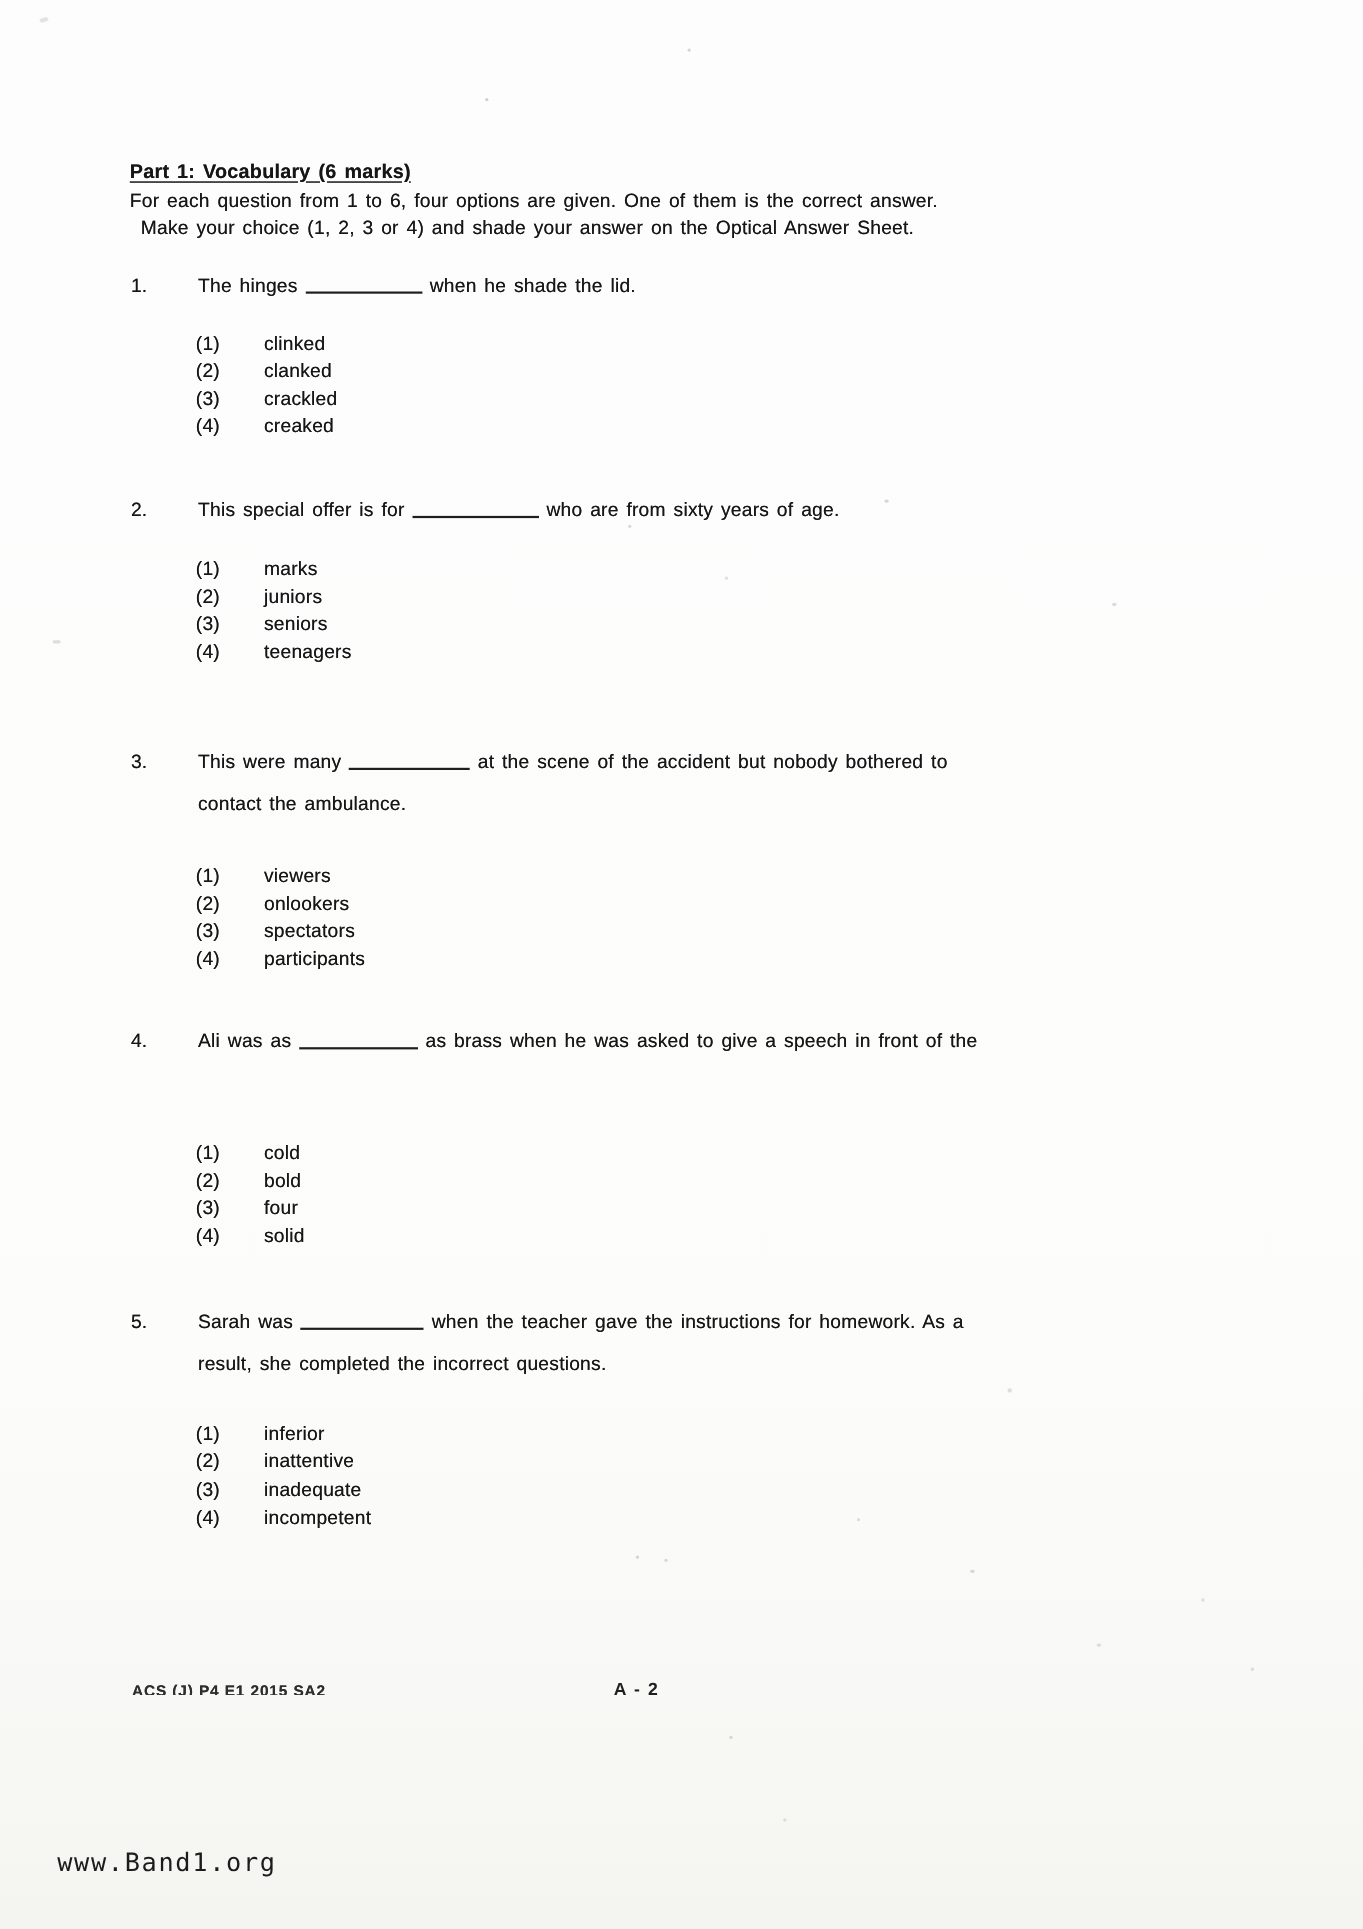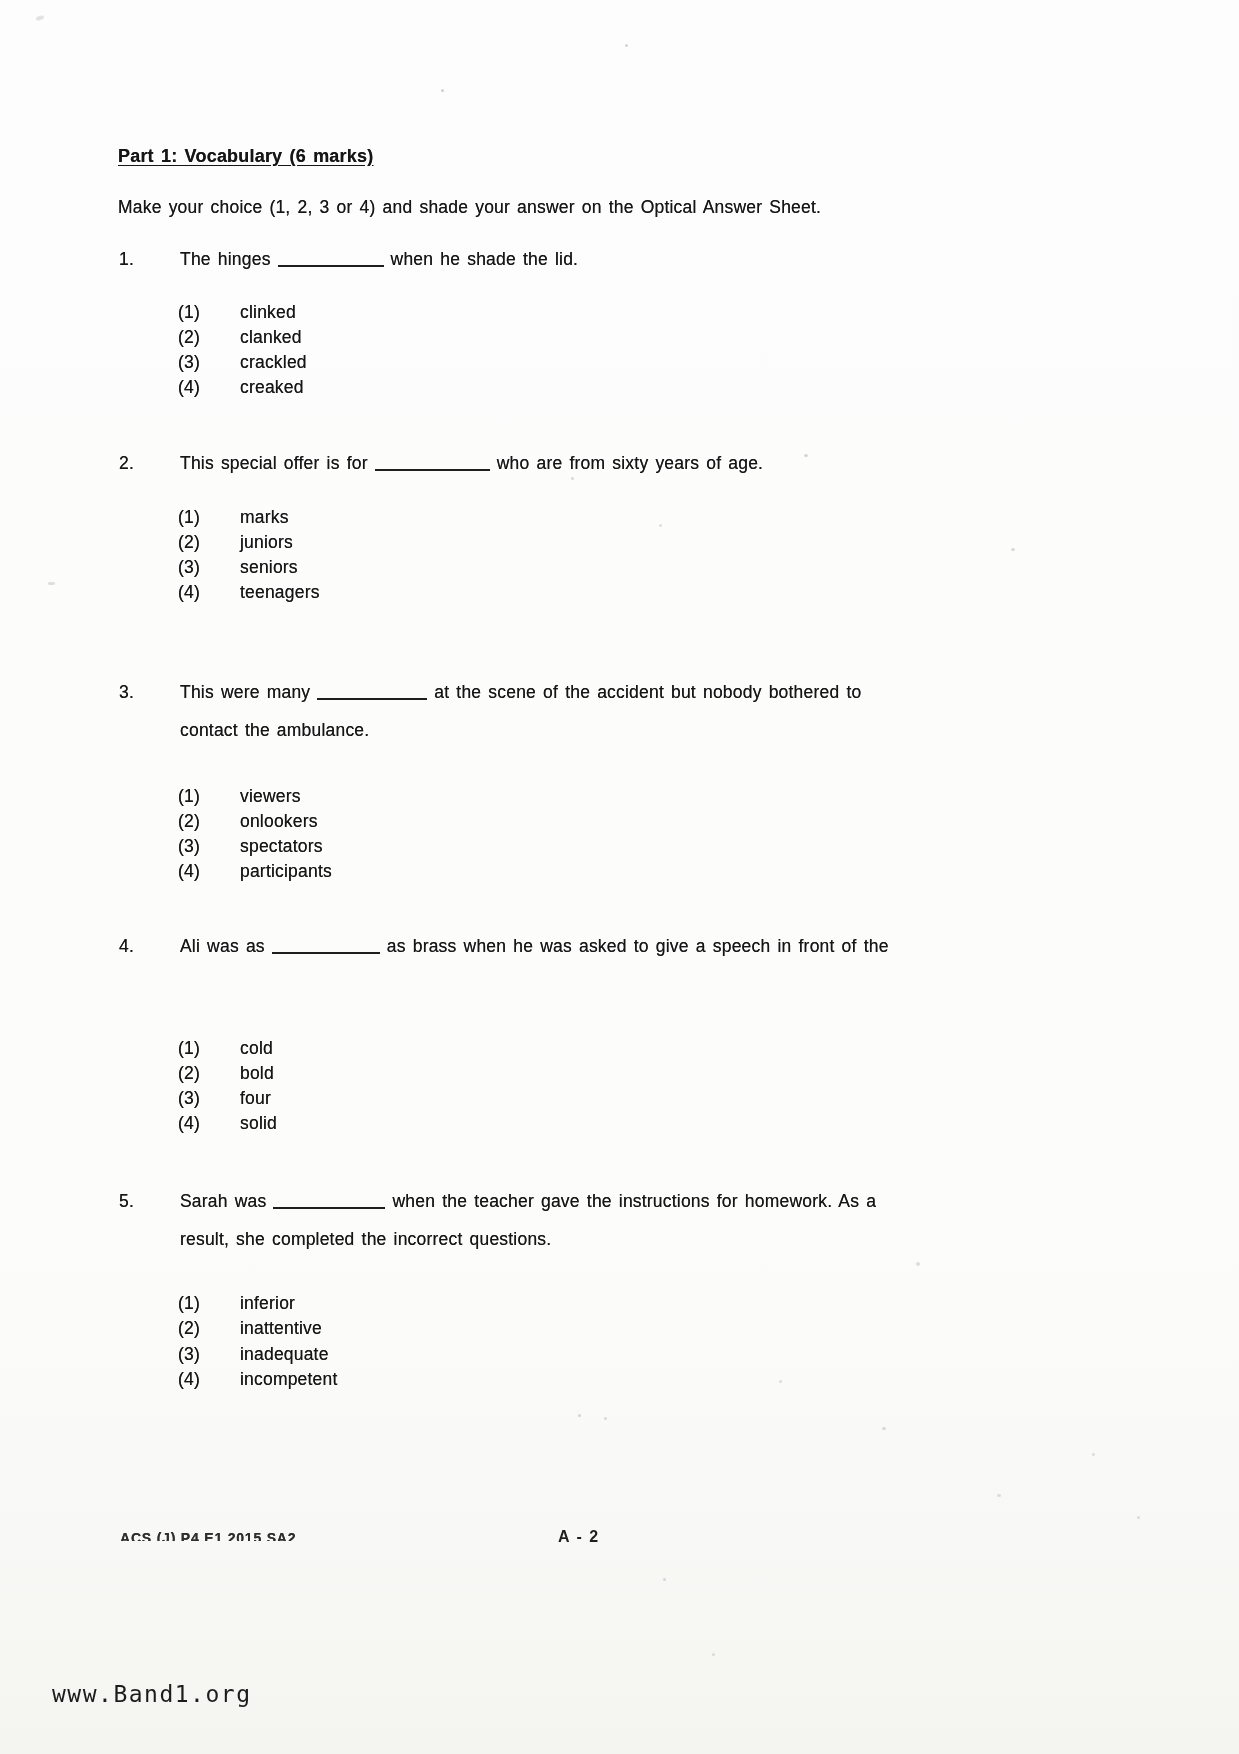--- a/index.html
+++ b/index.html
@@ -78,21 +78,22 @@
   <div class="sp" style="left:578px;top:1414px;width:3px;height:3px;opacity:.4"></div>
   <div class="sp" style="left:604px;top:1417px;width:3px;height:3px;opacity:.35"></div>
   <div class="sp" style="left:779px;top:1380px;width:3px;height:3px;opacity:.3"></div>
   <div class="sp" style="left:997px;top:1494px;width:4px;height:3px;opacity:.3"></div>
   <div class="sp" style="left:1092px;top:1453px;width:3px;height:3px;opacity:.3"></div>
   <div class="sp" style="left:663px;top:1578px;width:3px;height:3px;opacity:.35"></div>
   <div class="sp" style="left:712px;top:1653px;width:3px;height:3px;opacity:.3"></div>
   <div class="sp" style="left:1137px;top:1516px;width:3px;height:3px;opacity:.3"></div>
 
   <div class="line title" style="left:118px;top:146px">Part 1: Vocabulary (6 marks)</div>
-  <div class="line" style="left:118px;top:197px">Make your choice (1, 2, 3 or 4) and shade your answer on the Optical Answer Sheet.</div>
+  <div class="line" style="left:118px;top:172px">For each question from 1 to 6, four options are given. One of them is the correct answer.</div>
+  <div class="line" style="left:128px;top:197px">Make your choice (1, 2, 3 or 4) and shade your answer on the Optical Answer Sheet.</div>
 
   <div class="line qrow" style="top:249px">
     <span class="qnum">1.</span>
     <span class="qtext"><span>The hinges</span><span class="blank" style="width:106px"></span><span>when he shade the lid.</span></span>
   </div>
   <div class="line optrow" style="top:302px">
       <span class="optnum">(1)</span>
       <span>clinked</span>
     </div>
   <div class="line optrow" style="top:327px">

